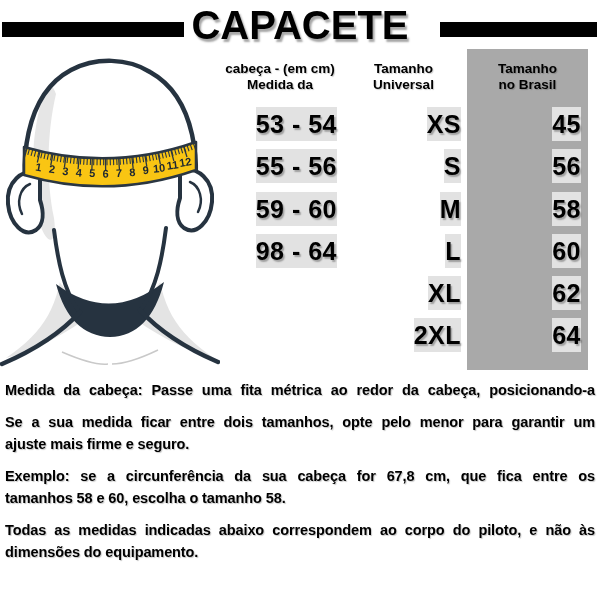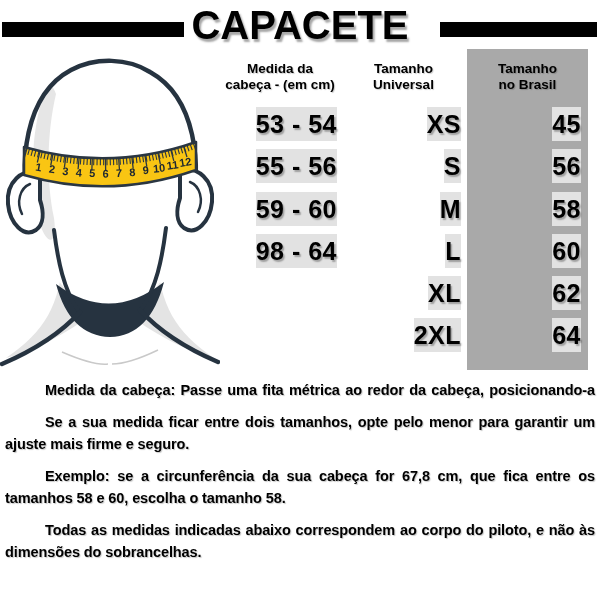--- a/index.html
+++ b/index.html
@@ -37,21 +37,21 @@
   }
   
   .illu{position:absolute;left:0;top:52px;width:220px;height:320px;}
   .tape-num{font-size:11px;font-weight:bold;fill:#1d2731;}
   
   .text-block{position:absolute;left:5px;right:5px;top:379px;}
   .para{
     margin:0 0 10px 0;font-size:14.5px;font-weight:bold;line-height:22px;
     letter-spacing:-0.1px;text-shadow:1px 1px 1px rgba(0,0,0,0.22);
   }
-  .para .l1{display:block;text-align:justify;text-align-last:justify;margin-left:40px;}
+  .para .l1{display:block;text-align:justify;text-align-last:justify;}
   .para .l2{display:block;text-align:left;}
 </style>
 </head>
 <body>
 
 <div class="screen">
 
   <div class="title-rule left"></div>
   <h1 class="page-title">CAPACETE</h1>
   <div class="title-rule right"></div>
@@ -97,22 +97,22 @@
     <text class="tape-num" x="132.5" y="124" transform="rotate(-3 132.5 124)" text-anchor="middle">8</text>
     <text class="tape-num" x="146" y="122" transform="rotate(-5 146 122)" text-anchor="middle">9</text>
     <text class="tape-num" x="159.5" y="120" transform="rotate(-6 159.5 120)" text-anchor="middle">10</text>
     <text class="tape-num" x="173" y="117" transform="rotate(-8 173 117)" text-anchor="middle">11</text>
     <text class="tape-num" x="186" y="114" transform="rotate(-10 186 114)" text-anchor="middle">12</text>
   </svg>
 
   <div class="col3-bg"></div>
 
   <div class="th th1">
+    <span class="hl">cabeça - (em cm)</span>
     <span class="hl">Medida da</span>
-    <span class="hl">cabeça - (em cm)</span>
   </div>
   <div class="th th2">
     <span class="hl">Tamanho</span>
     <span class="hl">Universal</span>
   </div>
   <div class="th th3">
     <span class="hl">Tamanho</span>
     <span class="hl">no Brasil</span>
   </div>
 
@@ -148,17 +148,17 @@
     <p class="para">
       <span class="l1">Se a sua medida ficar entre dois tamanhos, opte pelo menor para garantir um</span>
       <span class="l2">ajuste mais firme e seguro.</span>
     </p>
     <p class="para">
       <span class="l1">Exemplo: se a circunferência da sua cabeça for 67,8 cm, que fica entre os</span>
       <span class="l2">tamanhos 58 e 60, escolha o tamanho 58.</span>
     </p>
     <p class="para">
       <span class="l1">Todas as medidas indicadas abaixo correspondem ao corpo do piloto, e não às</span>
-      <span class="l2">dimensões do sobrancelhas.</span>
+      <span class="l2">dimensões do equipamento.</span>
     </p>
   </div>
 
 </div>
 
 </body></html>

